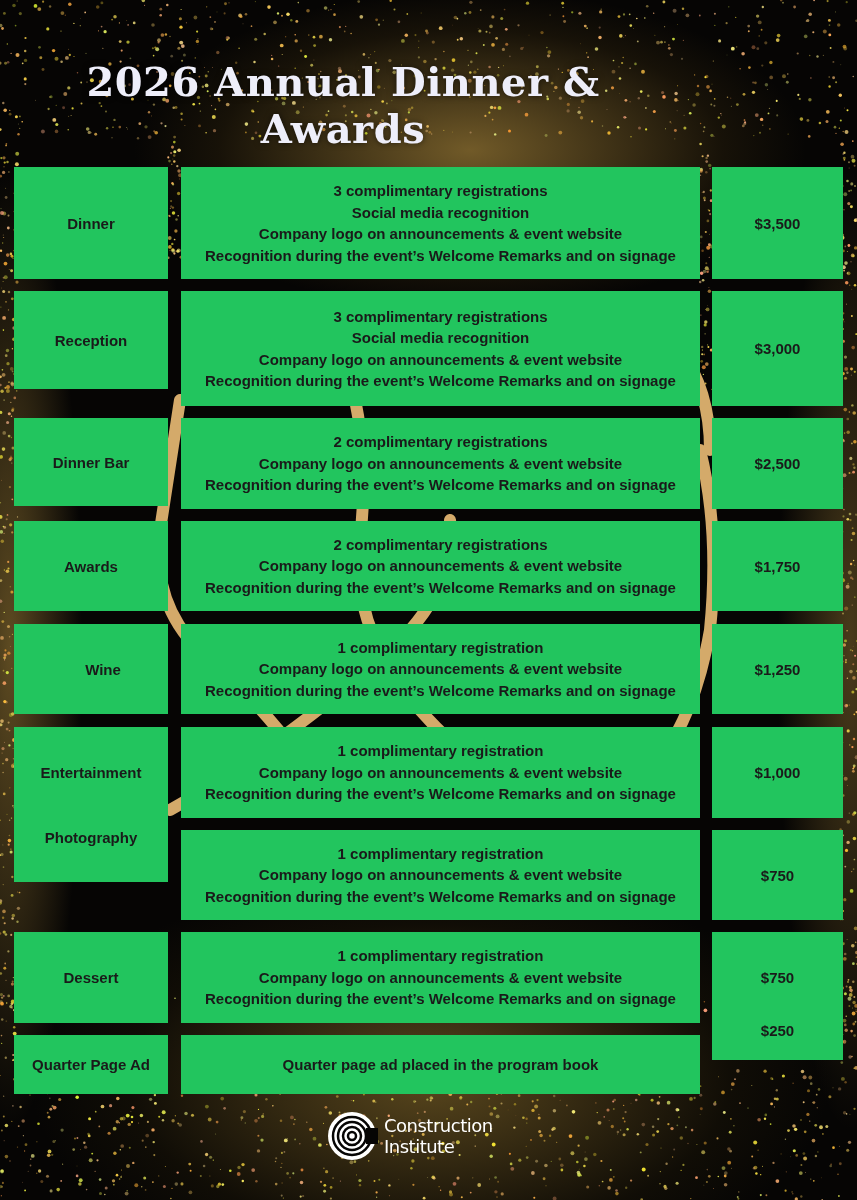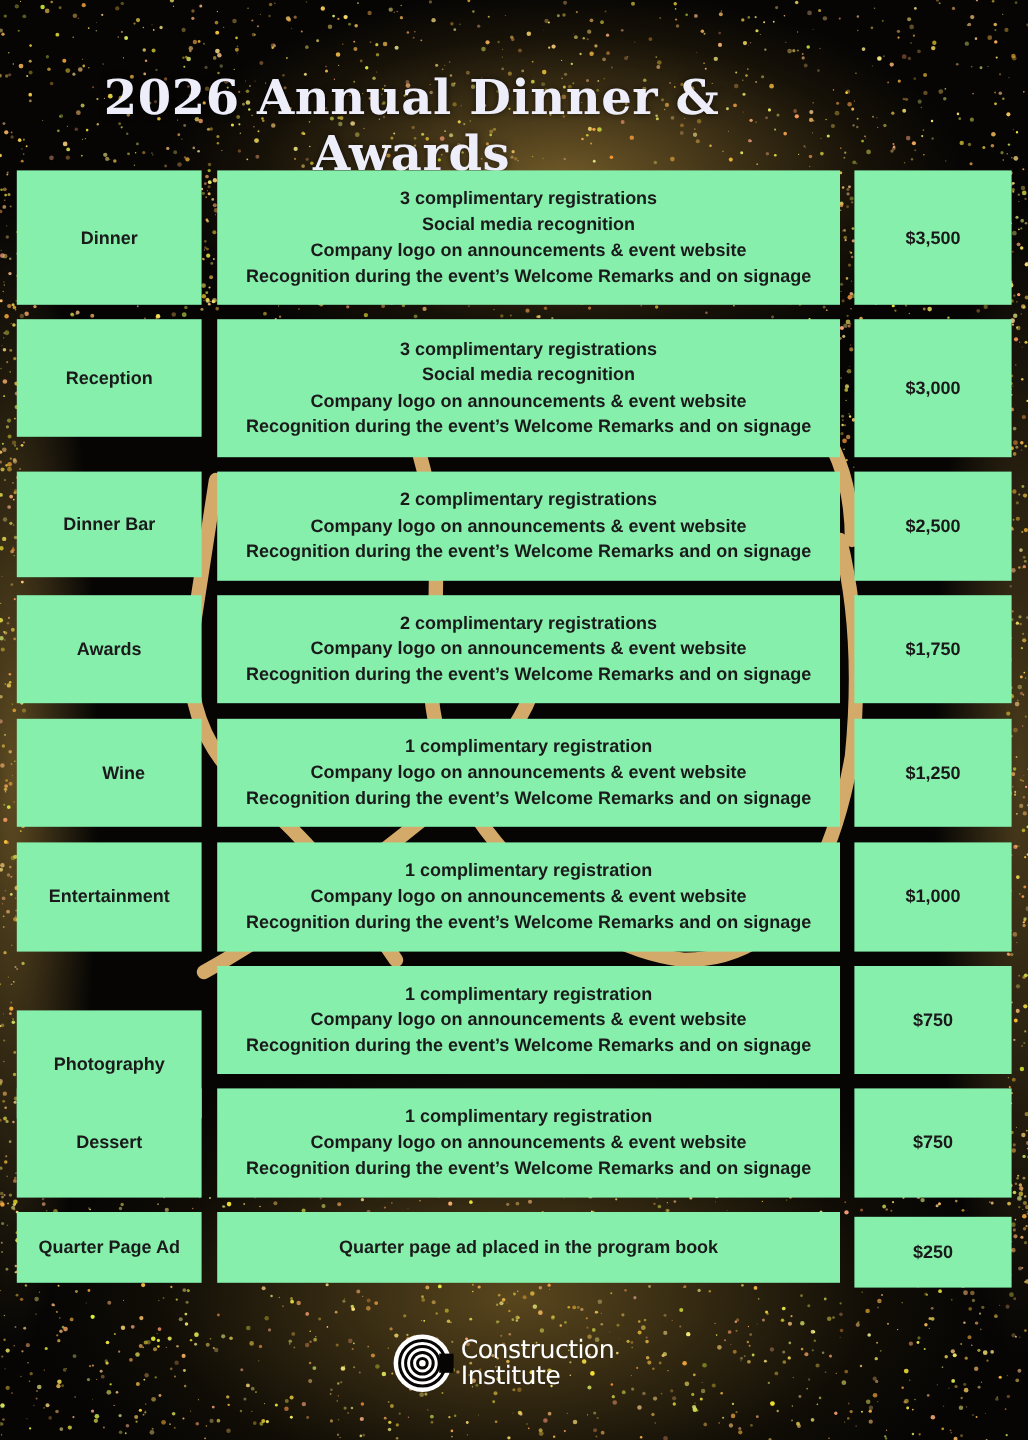--- a/index.html
+++ b/index.html
@@ -22,35 +22,36 @@
     }
 
     .title {
       position: absolute; left: 0; top: 58px; width: 686px; text-align: center;
       font-family: "DejaVu Serif", "Liberation Serif", serif; font-weight: bold;
       font-size: 40px; letter-spacing: 0.5px; color: #eeeefa;
       text-shadow: 0 0 6px rgba(0,0,0,0.6);
     }
 
     .cell {
-      position: absolute; background: #86efac;
+      position: absolute; background: #22c55e;
       display: flex; align-items: center; justify-content: center;
       text-align: center; color: #1a1a1a; font-weight: bold;
       font-family: "Liberation Sans", "DejaVu Sans", sans-serif;
+      margin-top: 25px;
     }
     .c1 { left: 14px; width: 154px; font-size: 15px; }
     .c2 { left: 181px; width: 519px; font-size: 15px; line-height: 21.5px; flex-direction: column; }
     .c3 { left: 712px; width: 131px; font-size: 15px; }
     .c2 span { display: block; white-space: nowrap; }
 
     .logo {
       position: absolute; left: 326px; top: 1110px; width: 210px; height: 52px;
       display: flex; align-items: center;
     }
-    .logo-text { color: #ffffff; font-family: "DejaVu Sans", sans-serif; font-size: 21px; line-height: 21px; margin-left: 6px; letter-spacing: -0.5px; }
+    .logo-text { color: #ffffff; font-family: "DejaVu Sans", sans-serif; font-size: 18px; line-height: 21px; margin-left: 6px; letter-spacing: -0.5px; }
   </style>
 </head>
 <body>
 
 <div class="bg"></div>
 <svg class="sparkles" width="857" height="1200" id="sparkles">
     <circle cx="420.3" cy="78.5" r="0.58" fill="rgb(229,171,90)" opacity="0.40"></circle>
     <circle cx="753.2" cy="82.5" r="1.06" fill="rgb(245,175,102)" opacity="0.40"></circle>
     <circle cx="427.3" cy="32.9" r="1.48" fill="rgb(235,164,88)" opacity="0.46"></circle>
     <circle cx="42.9" cy="131.5" r="1.95" fill="rgb(229,160,126)" opacity="0.47"></circle>
@@ -2288,21 +2289,21 @@
       <div class="cell c2" style="top: 702px; height: 91px;">
         <span>1 complimentary registration</span>
         <span>Company logo on announcements &amp; event website</span>
         <span>Recognition during the event’s Welcome Remarks and on signage</span>
       </div>
       <div class="cell c3" style="top: 702px; height: 91px;">
         <span>$1,000</span>
       </div>
     </div>
     <div>
-      <div class="cell c1" style="top: 842px; height: 90px;">
+      <div class="cell c1" style="top: 767px; height: 90px;">
         <span>Photography</span>
       </div>
       <div class="cell c2" style="top: 805px; height: 90px;">
         <span>1 complimentary registration</span>
         <span>Company logo on announcements &amp; event website</span>
         <span>Recognition during the event’s Welcome Remarks and on signage</span>
       </div>
       <div class="cell c3" style="top: 805px; height: 90px;">
         <span>$750</span>
       </div>
@@ -2320,21 +2321,21 @@
         <span>$750</span>
       </div>
     </div>
     <div>
       <div class="cell c1" style="top: 1010px; height: 59px;">
         <span>Quarter Page Ad</span>
       </div>
       <div class="cell c2" style="top: 1010px; height: 59px; align-items: center;">
         <span>Quarter page ad placed in the program book</span>
       </div>
-      <div class="cell c3" style="top: 1014px; height: 59px;">
+      <div class="cell c3" style="top: 976px; height: 59px;">
         <span>$250</span>
       </div>
     </div>
   </div>
 
 <div class="logo">
   <svg width="52" height="52" viewBox="0 0 52 52">
     <circle cx="26" cy="26" r="24" fill="#ffffff"></circle>
     <circle cx="26" cy="26" r="19" fill="none" stroke="#060504" stroke-width="2.5"></circle>
     <circle cx="26" cy="26" r="14" fill="none" stroke="#060504" stroke-width="2.5"></circle>

